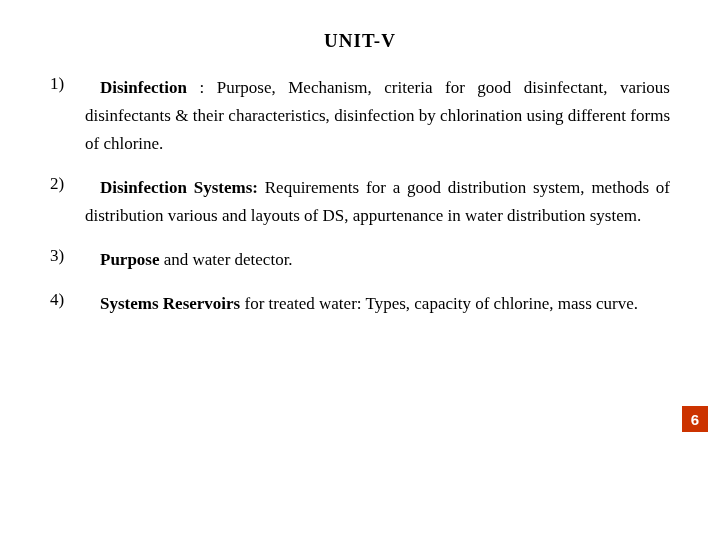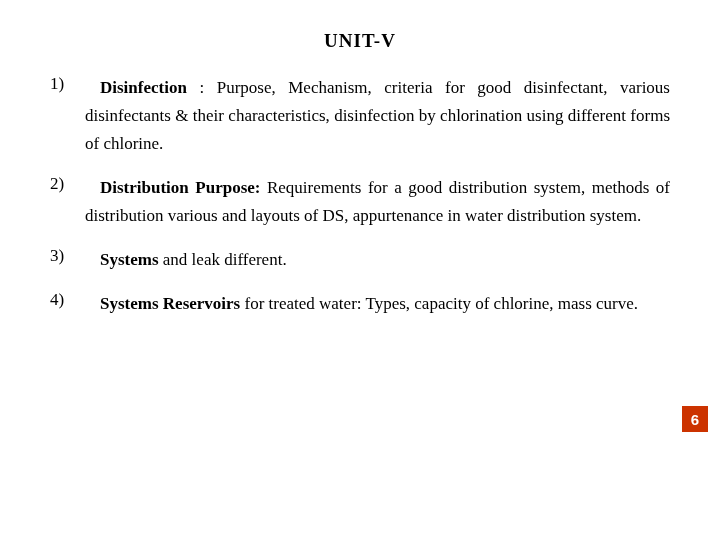--- a/index.html
+++ b/index.html
@@ -90,28 +90,28 @@
     <li>
       <span class="item-number">1)</span>
       <span class="item-content">
         <b>Disinfection</b><span> : Purpose, Mechanism, criteria for good disinfectant, various disinfectants &amp; their characteristics, disinfection by chlorination using different forms of chlorine.</span>
       </span>
     </li>
 
     <li>
       <span class="item-number">2)</span>
       <span class="item-content">
-        <b>Distribution Purpose:</b><span> Requirements for a good distribution system, methods of distribution various and layouts of DS, appurtenance in water distribution system.</span>
+        <b>Disinfection Systems:</b><span> Requirements for a good distribution system, methods of distribution various and layouts of DS, appurtenance in water distribution system.</span>
       </span>
     </li>
 
     <li>
       <span class="item-number">3)</span>
       <span class="item-content">
-        <b>Systems</b><span> and leak different.</span>
+        <b>Purpose</b><span> and water detector.</span>
       </span>
     </li>
 
     <li>
       <span class="item-number">4)</span>
       <span class="item-content">
         <b>Systems Reservoirs</b><span> for treated water: Types, capacity of chlorine, mass curve.</span>
       </span>
     </li>
   </ol>

